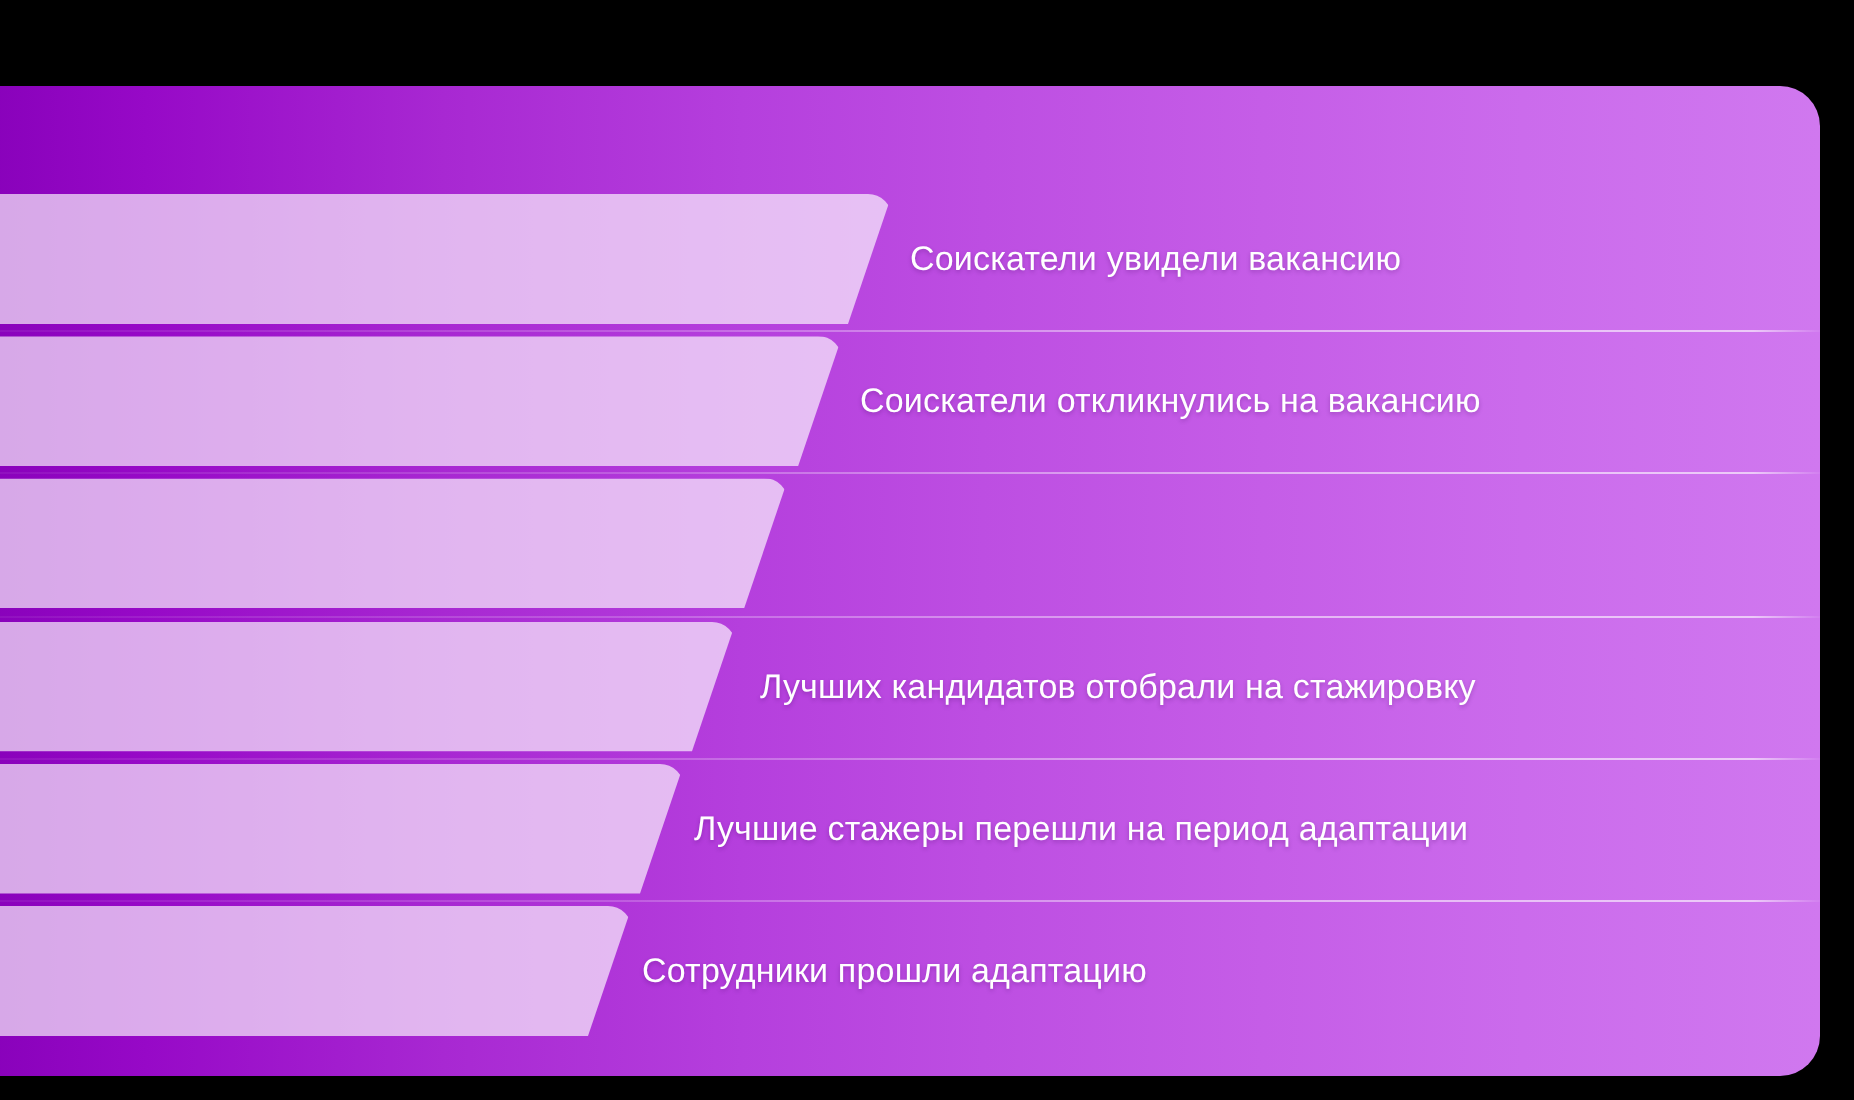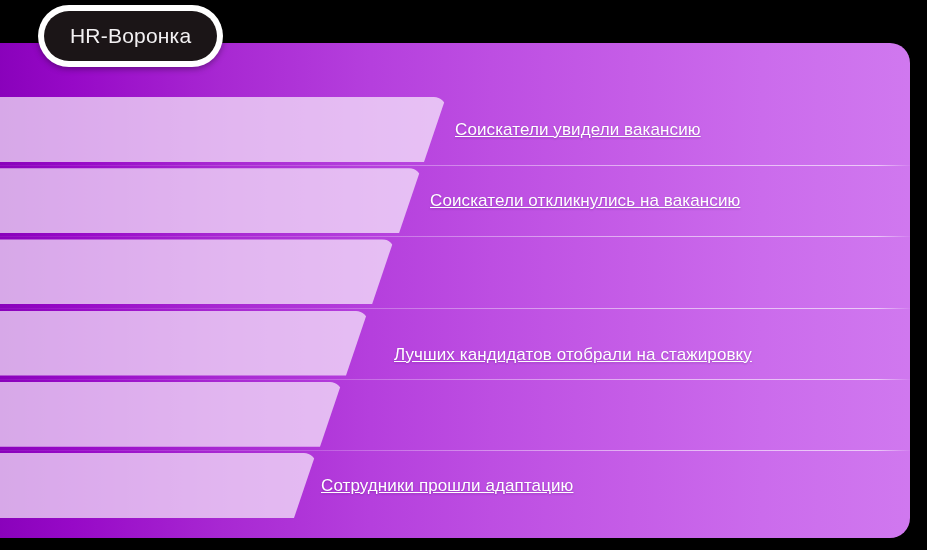--- a/index.html
+++ b/index.html
@@ -81,21 +81,20 @@
     position: absolute;
     top: 0;
     height: 71.2px;
     line-height: 71.2px;
     color: #ffffff;
     font-size: 17px;
     font-family: "Liberation Sans", sans-serif;
     letter-spacing: 0.1px;
     white-space: nowrap;
     text-shadow: 0 1px 2px rgba(60,0,90,0.28);
-    text-decoration: underline;
   }
 
   
   #title-badge {
     position: absolute;
     left: 38px;
     top: 5px;
     height: 62px;
     padding: 0 6px;
     display: flex;
@@ -138,33 +137,29 @@
           <div class="bar" style="width: 441px; clip-path: polygon(0% 0%, 100% 0%, 95.011% 100%, 0% 100%);"></div>
           <div class="row-label" style="left: 450px;">Соискатели откликнулись на вакансию</div>
         </div>
         <div class="funnel-row" style="top: 193.4px;">
           <div class="row-separator" style="left: 20px;"></div>
           <div class="bar" style="width: 414px; clip-path: polygon(0% 0%, 100% 0%, 94.686% 100%, 0% 100%);"></div>
         </div>
         <div class="funnel-row" style="top: 264.6px;">
           <div class="row-separator" style="left: 20px;"></div>
           <div class="bar" style="width: 388px; clip-path: polygon(0% 0%, 100% 0%, 94.33% 100%, 0% 100%);"></div>
-          <div class="row-label" style="left: 414px; margin-top: 11px;">Лучших кандидатов отобрали на стажировку</div>
+          <div class="row-label" style="left: 400px;">Лучших кандидатов отобрали на стажировку</div>
         </div>
         <div class="funnel-row" style="top: 335.8px;">
           <div class="row-separator" style="left: 20px;"></div>
           <div class="bar" style="width: 362px; clip-path: polygon(0% 0%, 100% 0%, 93.923% 100%, 0% 100%);"></div>
+          <div class="row-label" style="left: 367px;">Лучшие стажеры перешли на период адаптации</div>
         </div>
         <div class="funnel-row" style="top: 407px;">
           <div class="row-separator" style="left: 20px;"></div>
           <div class="bar" style="width: 336px; clip-path: polygon(0% 0%, 100% 0%, 93.452% 100%, 0% 100%);"></div>
           <div class="row-label" style="left: 341px;">Сотрудники прошли адаптацию</div>
         </div>
       </div>
   </div>
 
-  <div id="title-badge">
-    <div id="title-badge-inner">
-      <span id="title-text">HR-Воронка</span>
-    </div>
-  </div>
 
 </div>
 
 </body></html>

